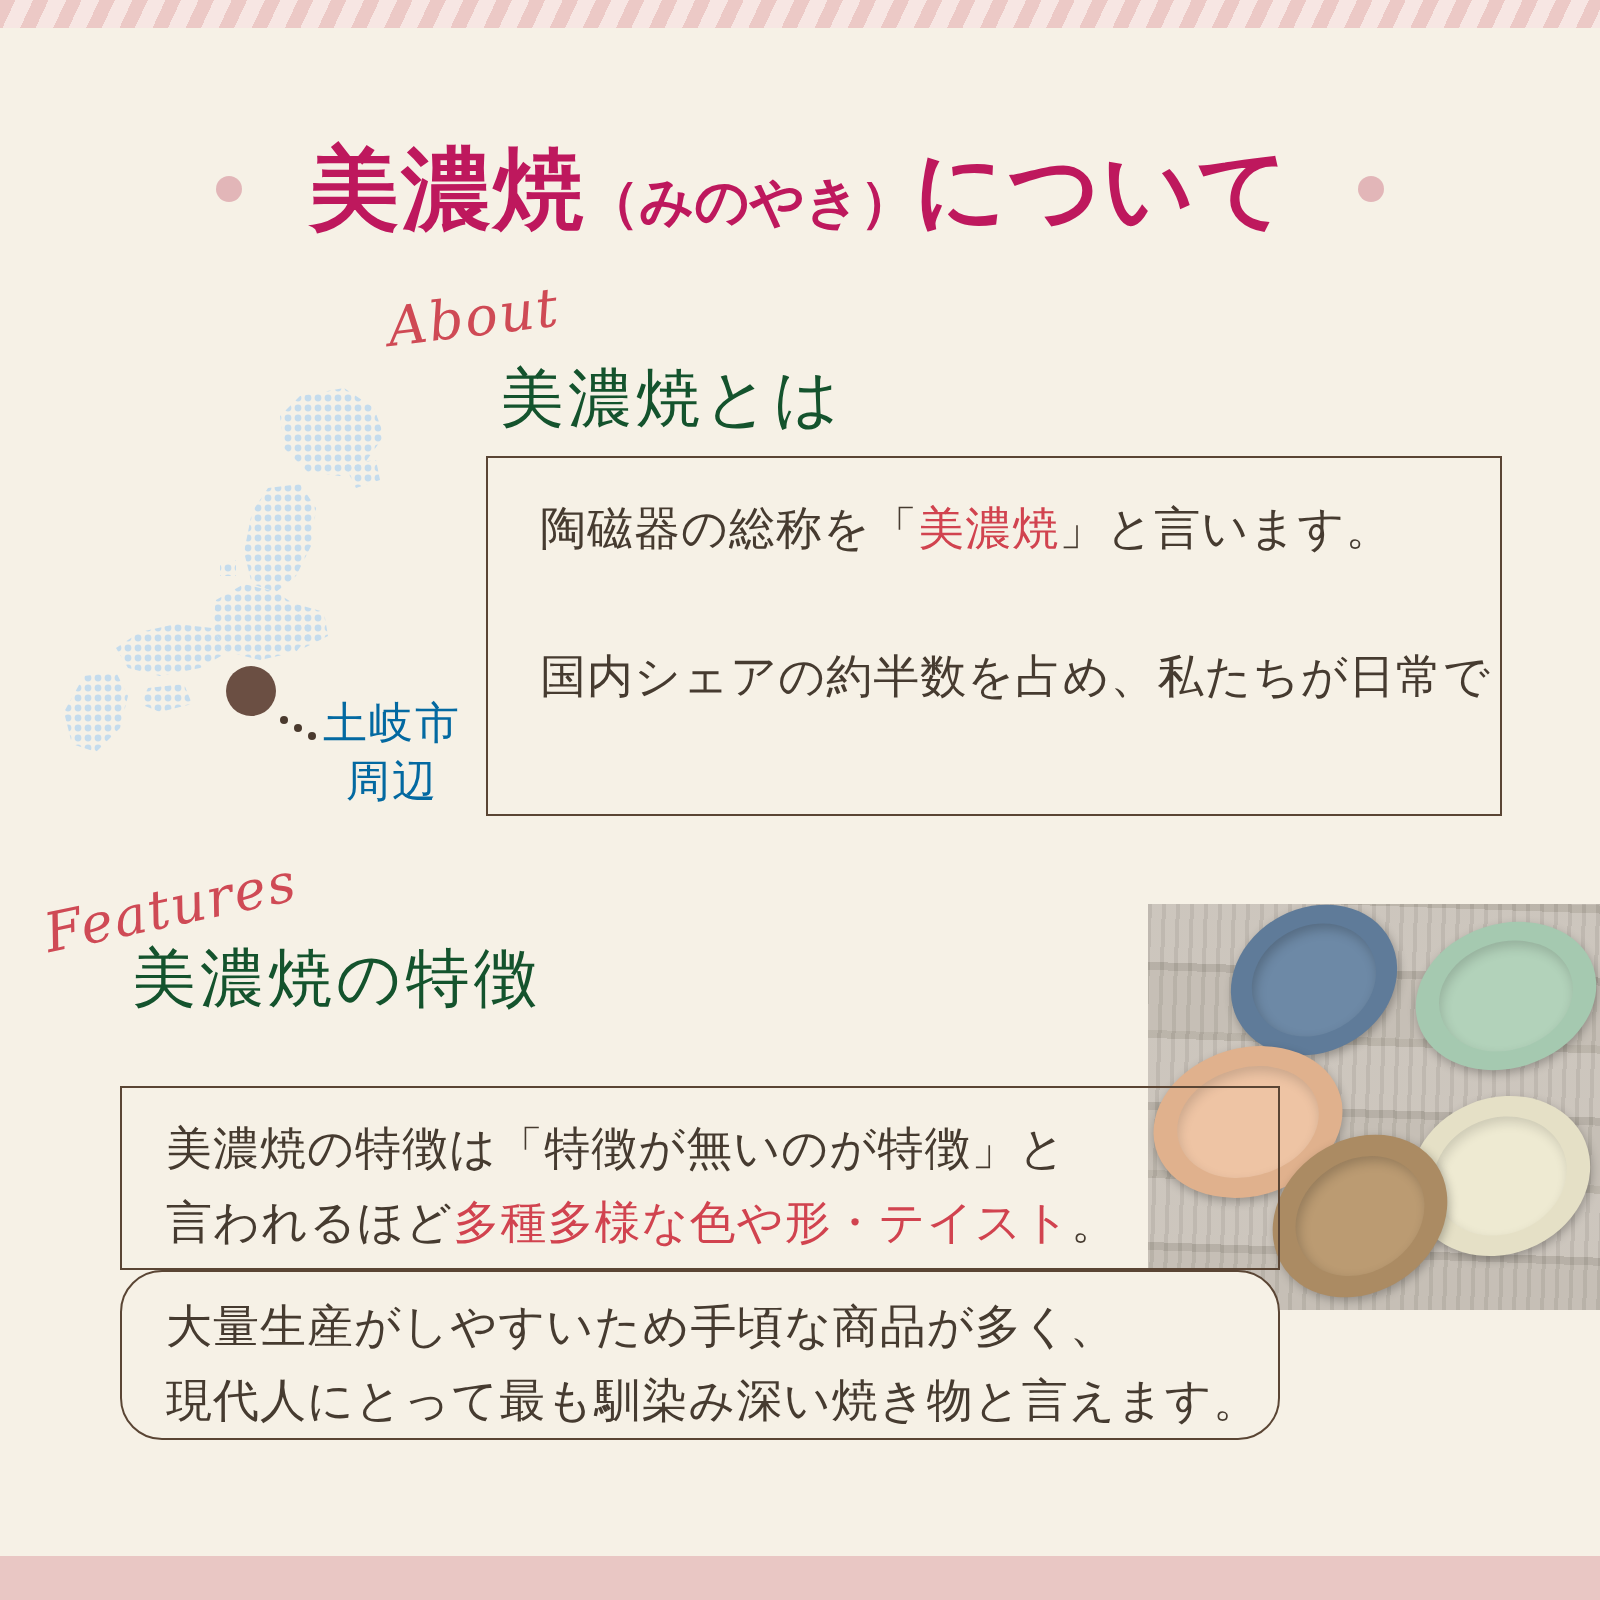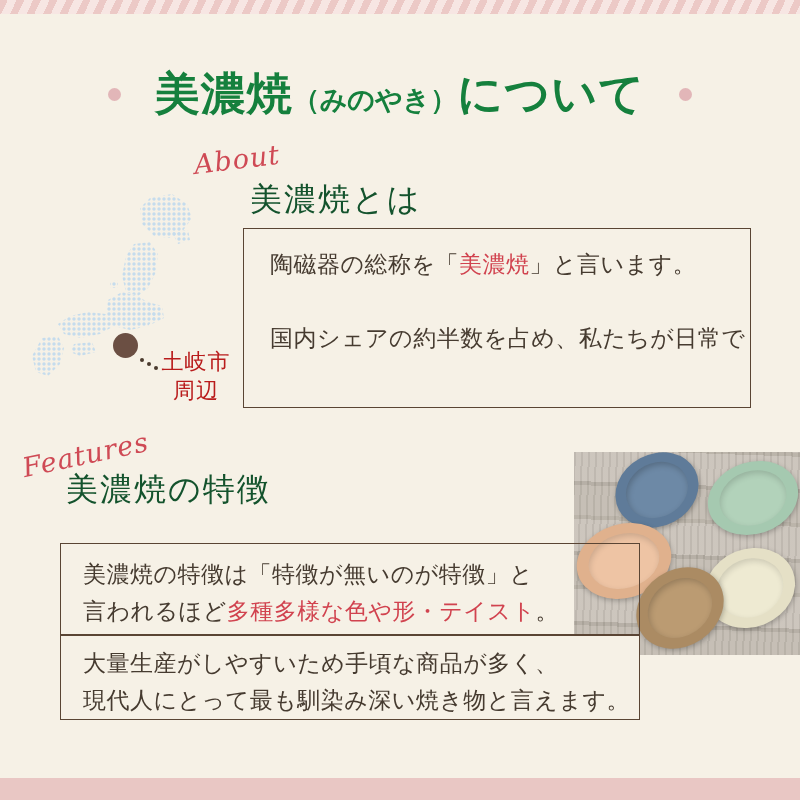--- a/index.html
+++ b/index.html
@@ -43,23 +43,23 @@
     justify-content: center;
     gap: 34px;
   }
   .title-dot {
     width: 13px; height: 13px;
     border-radius: 50%;
     background: #e2b6b8;
     flex: 0 0 auto;
   }
   #page-title {
-    font-family: Liberation Serif, serif;
+    font-family: Liberation Sans, sans-serif;
     font-size: 45px;
-    color: #15803d;
+    color: #be185d;
     letter-spacing: 1px;
     white-space: nowrap;
     line-height: 1;
   }
   #page-title .kana {
     font-size: 27px;
     letter-spacing: 0;
   }
 
   
@@ -138,20 +138,21 @@
   }
   #features-para-1 {
     position: absolute;
     left: 22px; top: 12px;
   }
 
   #features-box-2 {
     left: 60px; top: 635px;
     width: 580px; height: 85px;
     background: #f6f1e6;
+    border-radius: 21px;
   }
   #features-para-2 {
     position: absolute;
     left: 22px; top: 9px;
   }
 
   
   #japan-map {
     position: absolute;
     left: 22px; top: 192px;
@@ -169,21 +170,21 @@
     width: 4px; height: 4px;
     border-radius: 50%;
     background: #4a3a2e;
   }
   #toki-label {
     position: absolute;
     left: 160px; top: 348px;
     font-family: "Liberation Serif", serif;
     font-size: 22px;
     line-height: 1.3;
-    color: #b91c1c;
+    color: #0369a1;
     text-align: center;
     width: 72px;
     letter-spacing: 1px;
   }
 
   
   #pottery-photo {
     position: absolute;
     left: 574px; top: 452px;
     width: 226px; height: 203px;

